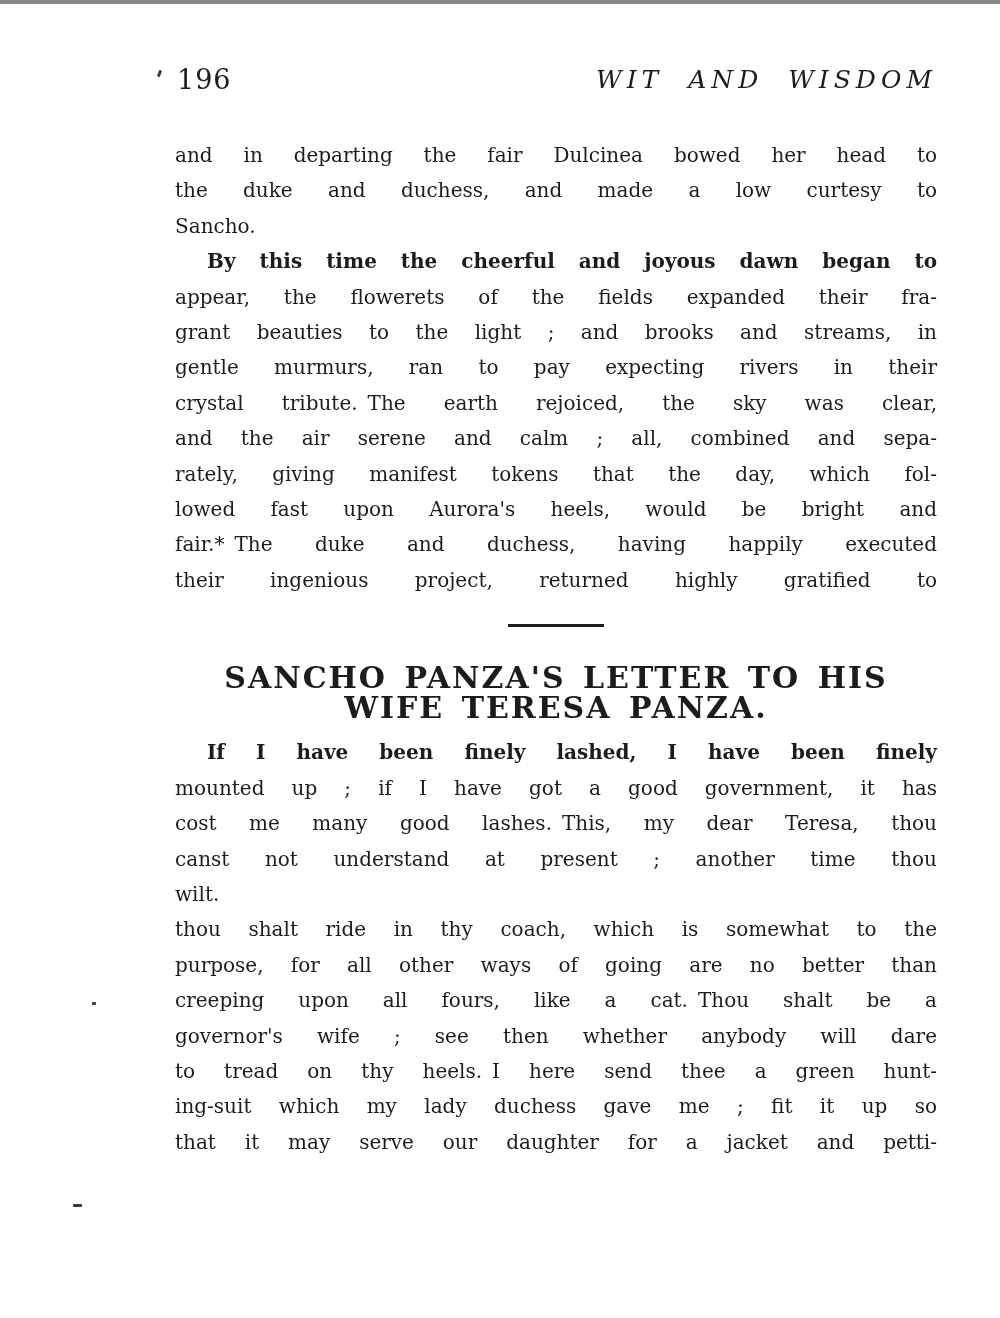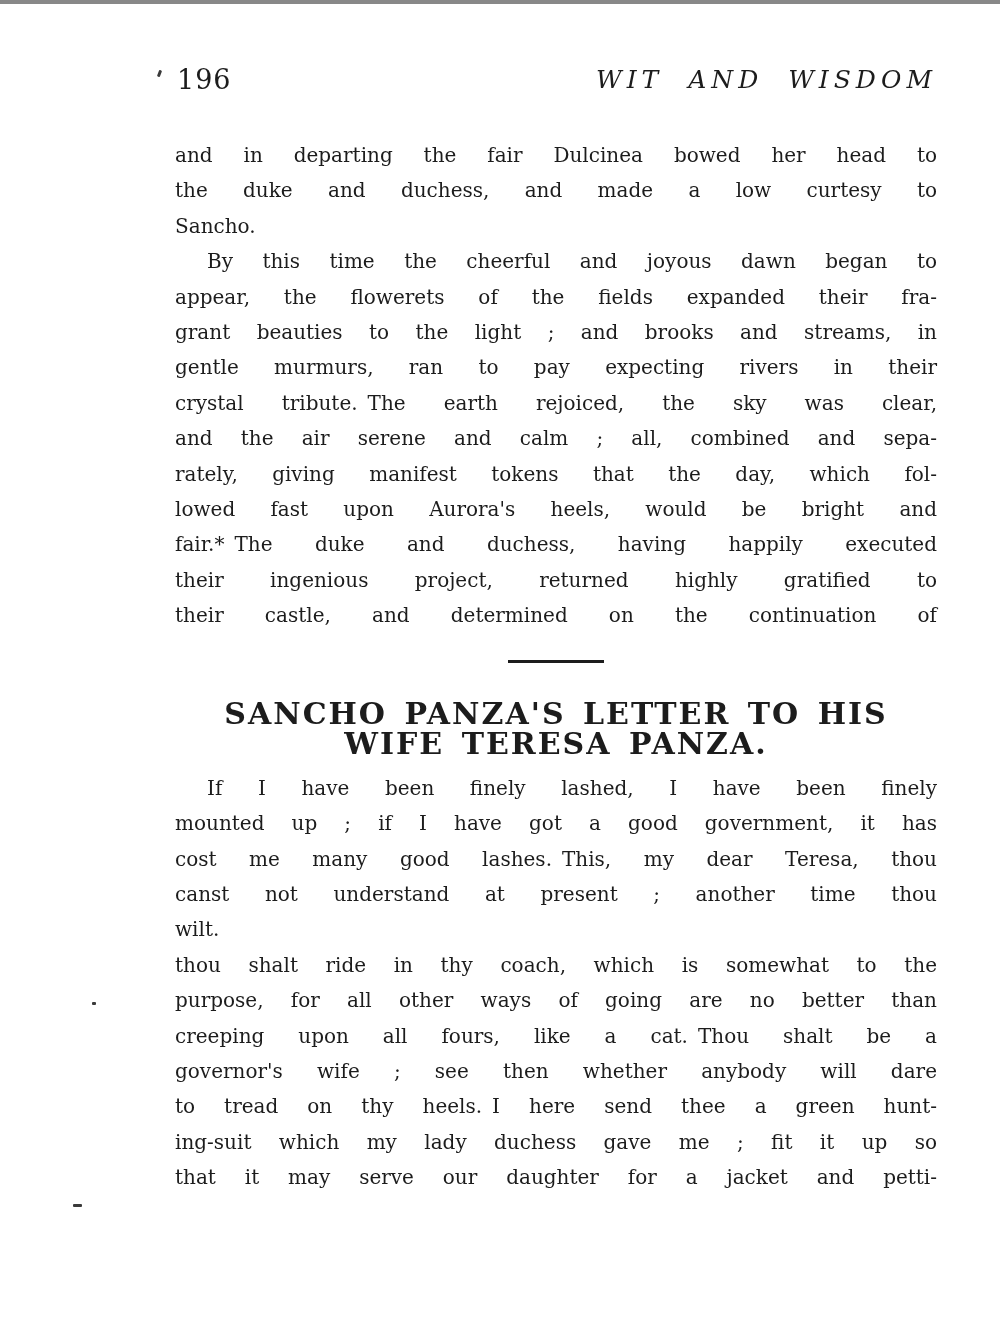--- a/index.html
+++ b/index.html
@@ -44,21 +44,21 @@
   }
   .body-text { margin-top: 40px; }
   .paragraph { margin: 0; }
   .line {
     font-size: 20px;
     line-height: 35.4px;
     text-align: justify;
     text-align-last: justify;
     white-space: pre-wrap;
   }
-  .line.indent { padding-left: 32px; }
+  .line.indent { padding-left: 32px; font-weight: bold; }
   .line.flush { text-align-last: left; }
   .divider {
     width: 96px;
     height: 3px;
     background: #1c1c1c;
     margin: 26px auto 0 auto;
   }
   .section-heading {
     margin-top: 36px;
     text-align: center;
@@ -103,21 +103,20 @@
           <div class="line indent">By this time the cheerful and joyous dawn began to</div>
           <div class="line">appear, the flowerets of the fields expanded their fra-</div>
           <div class="line">grant beauties to the light ; and brooks and streams, in</div>
           <div class="line">gentle murmurs, ran to pay expecting rivers in their</div>
           <div class="line">crystal tribute. The earth rejoiced, the sky was clear,</div>
           <div class="line">and the air serene and calm ; all, combined and sepa-</div>
           <div class="line">rately, giving manifest tokens that the day, which fol-</div>
           <div class="line">lowed fast upon Aurora's heels, would be bright and</div>
           <div class="line">fair.* The duke and duchess, having happily executed</div>
           <div class="line">their ingenious project, returned highly gratified to</div>
-          <div class="line">their castle, and determined on the continuation of</div>
         </div>
       </div>
 
     <div class="divider"></div>
 
     <div class="section-heading">SANCHO PANZA'S LETTER TO HIS WIFE TERESA PANZA.</div>
 
     <div class="letter-text">
         <div class="paragraph">
           <div class="line indent">If I have been finely lashed, I have been finely</div>

